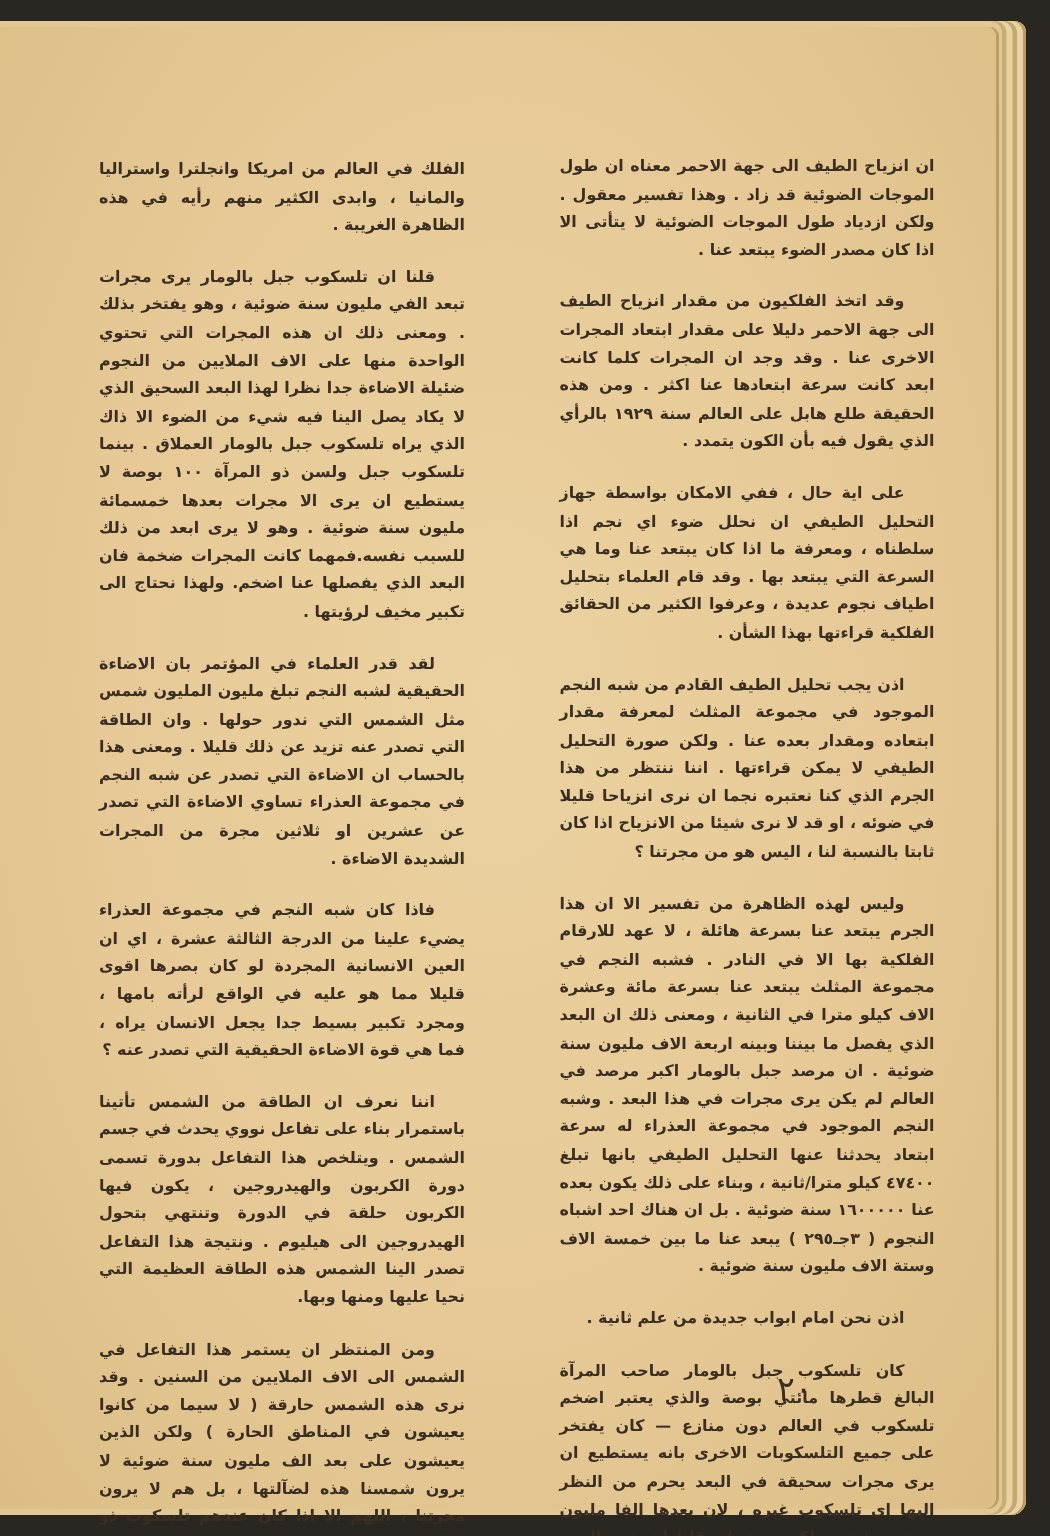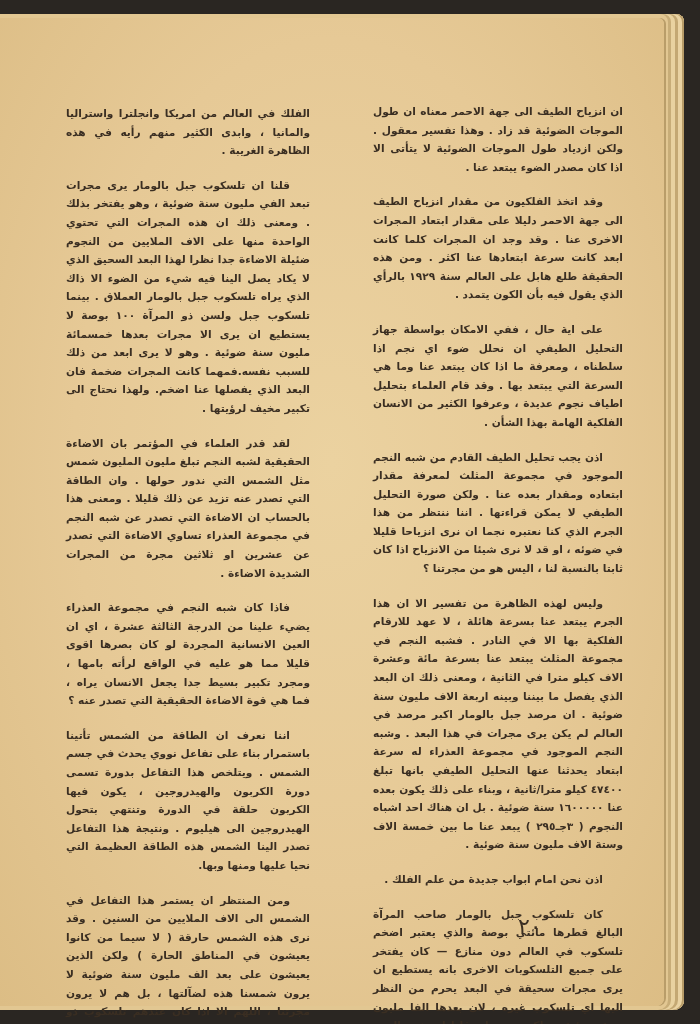--- a/index.html
+++ b/index.html
@@ -38,24 +38,24 @@
 </style>
 </head>
 <body>
 
 <div class="stack"></div>
 <div class="page">
 
   <div class="col right">
     <p class="noindent">ان انزياح الطيف الى جهة الاحمر معناه ان طول الموجات الضوئية قد زاد . وهذا تفسير معقول . ولكن ازدياد طول الموجات الضوئية لا يتأتى الا اذا كان مصدر الضوء يبتعد عنا .</p>
     <p>وقد اتخذ الفلكيون من مقدار انزياح الطيف الى جهة الاحمر دليلا على مقدار ابتعاد المجرات الاخرى عنا . وقد وجد ان المجرات كلما كانت ابعد كانت سرعة ابتعادها عنا اكثر . ومن هذه الحقيقة طلع هابل على العالم سنة ١٩٢٩ بالرأي الذي يقول فيه بأن الكون يتمدد .</p>
-    <p>على اية حال ، ففي الامكان بواسطة جهاز التحليل الطيفي ان نحلل ضوء اي نجم اذا سلطناه ، ومعرفة ما اذا كان يبتعد عنا وما هي السرعة التي يبتعد بها . وقد قام العلماء بتحليل اطياف نجوم عديدة ، وعرفوا الكثير من الانسان الفلكية الهامة بهذا الشأن .</p>
+    <p>على اية حال ، ففي الامكان بواسطة جهاز التحليل الطيفي ان نحلل ضوء اي نجم اذا سلطناه ، ومعرفة ما اذا كان يبتعد عنا وما هي السرعة التي يبتعد بها . وقد قام العلماء بتحليل اطياف نجوم عديدة ، وعرفوا الكثير من الحقائق الفلكية قراءتها بهذا الشأن .</p>
     <p>اذن يجب تحليل الطيف القادم من شبه النجم الموجود في مجموعة المثلث لمعرفة مقدار ابتعاده ومقدار بعده عنا . ولكن صورة التحليل الطيفي لا يمكن قراءتها . اننا ننتظر من هذا الجرم الذي كنا نعتبره نجما ان نرى انزياحا قليلا في ضوئه ، او قد لا نرى شيئا من الانزياح اذا كان ثابتا بالنسبة لنا ، اليس هو من مجرتنا ؟</p>
     <p>وليس لهذه الظاهرة من تفسير الا ان هذا الجرم يبتعد عنا بسرعة هائلة ، لا عهد للارقام الفلكية بها الا في النادر . فشبه النجم في مجموعة المثلث يبتعد عنا بسرعة مائة وعشرة الاف كيلو مترا في الثانية ، ومعنى ذلك ان البعد الذي يفصل ما بيننا وبينه اربعة الاف مليون سنة ضوئية . ان مرصد جبل بالومار اكبر مرصد في العالم لم يكن يرى مجرات في هذا البعد . وشبه النجم الموجود في مجموعة العذراء له سرعة ابتعاد يحدثنا عنها التحليل الطيفي بانها تبلغ ٤٧٤٠٠ كيلو مترا/ثانية ، وبناء على ذلك يكون بعده عنا ١٦٠٠٠٠٠ سنة ضوئية . بل ان هناك احد اشباه النجوم ( ٣جـ٢٩٥ ) يبعد عنا ما بين خمسة الاف وستة الاف مليون سنة ضوئية .</p>
-    <p>اذن نحن امام ابواب جديدة من علم الفلك .</p>
+    <p>اذن نحن امام ابواب جديدة من علم ثانية .</p>
     <p>كان تلسكوب جبل بالومار صاحب المرآة البالغ قطرها مائتي بوصة والذي يعتبر اضخم تلسكوب في العالم دون منازع — كان يفتخر على جميع التلسكوبات الاخرى بانه يستطيع ان يرى مجرات سحيقة في البعد يحرم من النظر اليها اي تلسكوب غيره ، لان بعدها الفا مليون سنة ضوئية . ولكن سبق ان قلنا ان شبه النجم في العذراء من الدرجة الثالثة عشرة في الاضاءة ، والاخر الموجود في المثلث من الدرجة السادسة عشرة في الاضاءة ، ومعنى هذا ان التلسكوب الضعيف الصغير ذا البوصتين اصبح في استطاعته ان يراهما ، اي اصبح يرى في ارجاء الكون ابعد مما كان يراه تلسكوب جبل بالومار .</p>
     <p class="heading">مؤتمر دالاس — ديسمبر ١٩٦٣</p>
     <p>غير ان هذه الحقائق وحدها لن تقف عند هذا الحد . بل ان الذي يترتب عليها سيكون ادعى الى الغرابة .</p>
 
   </div>
 
   <div class="col left">
     <p class="noindent">الفلك في العالم من امريكا وانجلترا واستراليا والمانيا ، وابدى الكثير منهم رأيه في هذه الظاهرة الغريبة .</p>
     <p>قلنا ان تلسكوب جبل بالومار يرى مجرات تبعد الفي مليون سنة ضوئية ، وهو يفتخر بذلك . ومعنى ذلك ان هذه المجرات التي تحتوي الواحدة منها على الاف الملايين من النجوم ضئيلة الاضاءة جدا نظرا لهذا البعد السحيق الذي لا يكاد يصل الينا فيه شيء من الضوء الا ذاك الذي يراه تلسكوب جبل بالومار العملاق . بينما تلسكوب جبل ولسن ذو المرآة ١٠٠ بوصة لا يستطيع ان يرى الا مجرات بعدها خمسمائة مليون سنة ضوئية . وهو لا يرى ابعد من ذلك للسبب نفسه.فمهما كانت المجرات ضخمة فان البعد الذي يفصلها عنا اضخم. ولهذا نحتاج الى تكبير مخيف لرؤيتها .</p>
     <p>لقد قدر العلماء في المؤتمر بان الاضاءة الحقيقية لشبه النجم تبلغ مليون المليون شمس مثل الشمس التي ندور حولها . وان الطاقة التي تصدر عنه تزيد عن ذلك قليلا . ومعنى هذا بالحساب ان الاضاءة التي تصدر عن شبه النجم في مجموعة العذراء تساوي الاضاءة التي تصدر عن عشرين او ثلاثين مجرة من المجرات الشديدة الاضاءة .</p>

